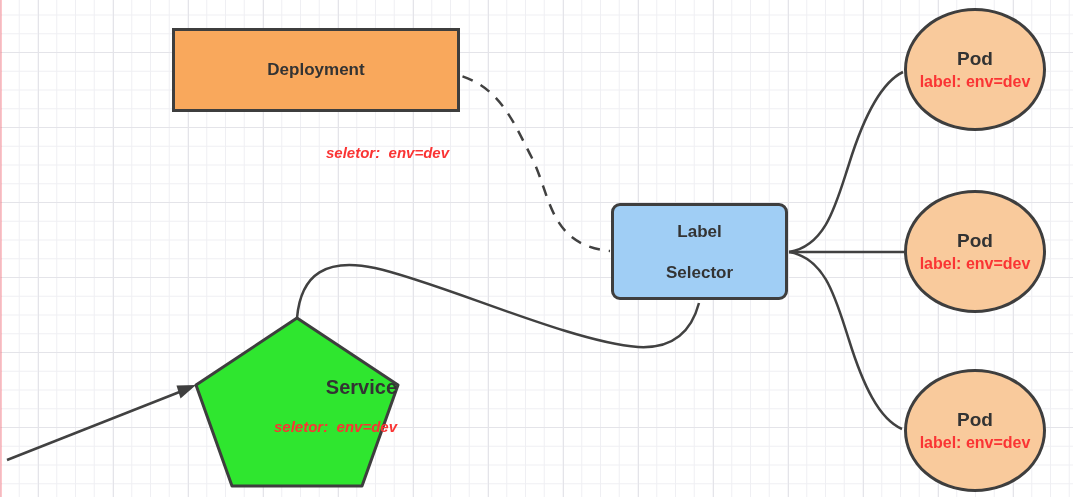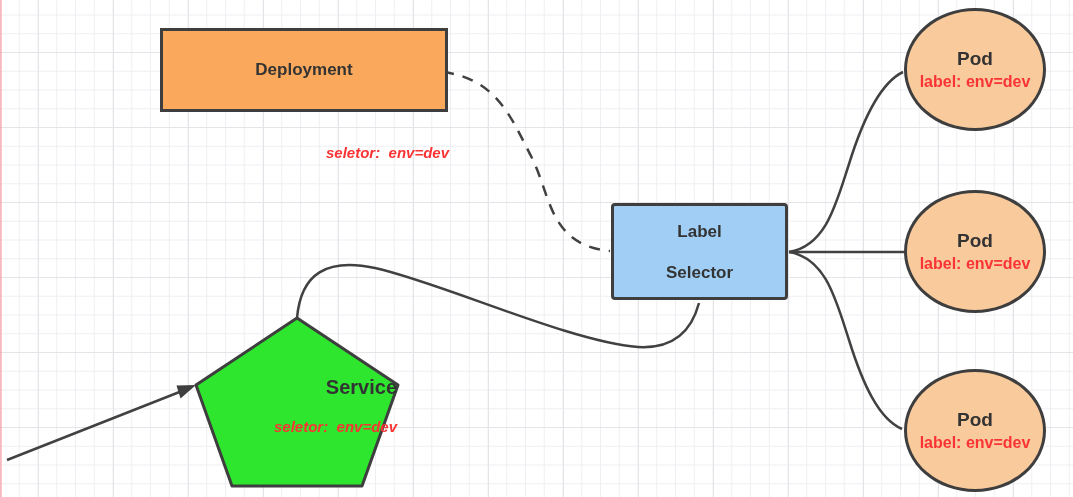--- a/index.html
+++ b/index.html
@@ -24,25 +24,25 @@
   svg.layer{position:absolute;left:0;top:0;z-index:1;}
   .conn{fill:none;stroke-width:2.5px;}
   .shape-stroke{stroke:#3e3e3e;stroke-width:3px;stroke-linejoin:round;}
   .arrowhead{fill:#3f3f3f;stroke:none;}
 
   .node{position:absolute;z-index:2;box-sizing:border-box;border:3px solid #3e3e3e;
         display:flex;flex-direction:column;align-items:center;justify-content:center;}
   .node-title{font-weight:bold;color:#333333;}
   .red-text{color:#fa3434;font-weight:bold;white-space:pre;}
 
-  .deployment{left:160px;top:28px;width:288px;height:84px;background:#f9a85c;}
+  .deployment{left:172px;top:28px;width:288px;height:84px;background:#f9a85c;}
   .deployment .node-title{font-size:17px;}
 
   .selector-box{left:611px;top:203px;width:177px;height:97px;background:#a0cef5;
-                border-radius:4px;gap:24px;}
+                border-radius:9px;gap:24px;}
   .selector-box .node-title{font-size:17px;line-height:1;}
 
   .pod{width:142px;height:123px;background:#f9ca9c;border-radius:50%;gap:3px;left:904px;}
   .pod .node-title{font-size:19px;line-height:1.1;}
   .pod .red-text{font-size:16px;line-height:1.1;}
   .pod-1{top:8px;}
   .pod-2{top:190px;}
   .pod-3{top:369px;}
 
   .float-label{position:absolute;z-index:3;text-align:right;}

